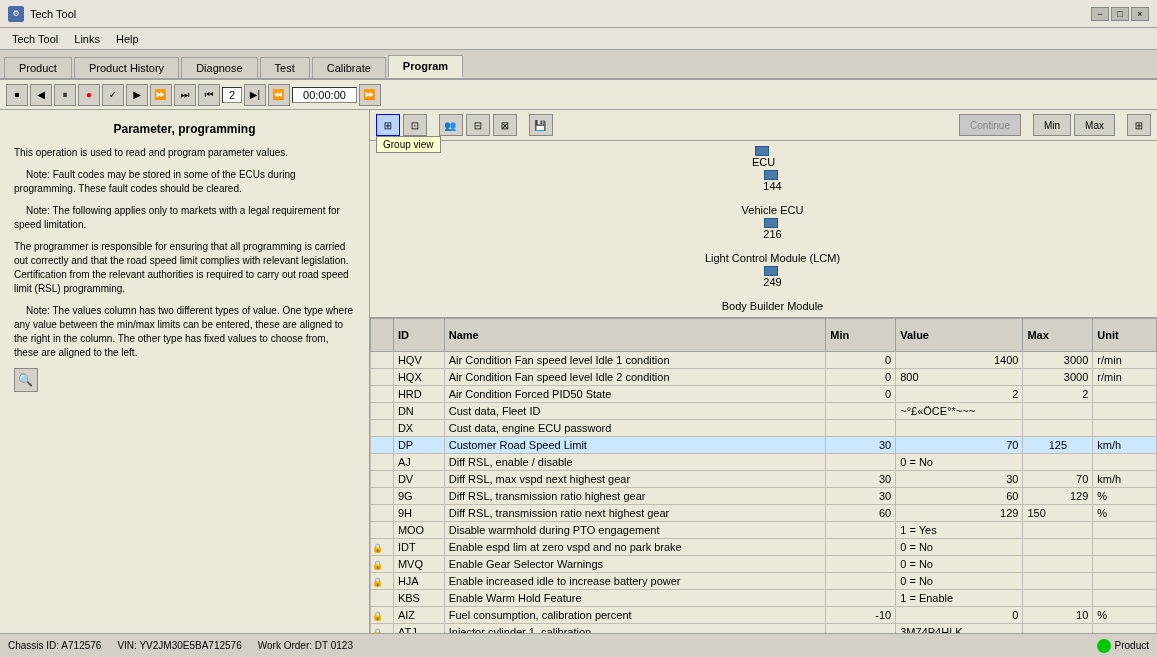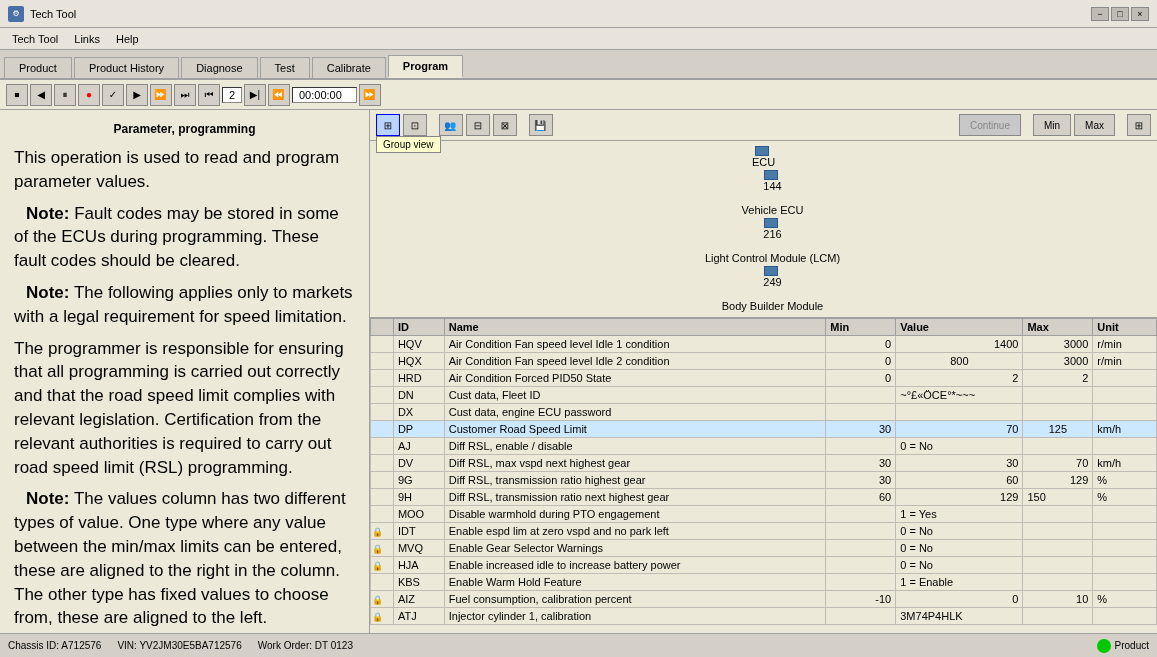--- a/index.html
+++ b/index.html
@@ -17,31 +17,31 @@
     .menu-item { padding: 2px 8px; font-size: 11px; cursor: pointer; }
 
     
     #tab-bar { background: #d4d0c8; height: 30px; display: flex; align-items: flex-end; padding: 0 4px; border-bottom: 2px solid #a0a0a0; }
     .tab { padding: 4px 14px; font-size: 11px; cursor: pointer; border: 1px solid #a0a0a0; border-bottom: none; background: #d4d0c8; margin-right: 2px; }
     .tab.active { background: #ece9d8; font-weight: bold; border-bottom: 2px solid #ece9d8; }
 
     
     #toolbar { background: #ece9d8; height: 30px; display: flex; align-items: center; padding: 2px 6px; border-bottom: 1px solid #a0a0a0; gap: 2px; }
     .tool-btn { width: 22px; height: 22px; background: #d4d0c8; border: 1px solid #888; cursor: pointer; display: flex; align-items: center; justify-content: center; font-size: 10px; }
-    .time-display { border: 1px inset #888; background: white; padding: 1px 6px; font-size: 11px; min-width: 65px; text-align: left; }
+    .time-display { border: 1px inset #888; background: white; padding: 1px 6px; font-size: 11px; min-width: 65px; text-align: center; }
     .tool-input { border: 1px inset #888; background: white; width: 20px; text-align: center; font-size: 11px; padding: 1px; }
 
     
     #main { display: flex; height: calc(657px - 28px - 22px - 30px - 30px - 24px); background: #ece9d8; }
 
     
     #left-panel { width: 370px; padding: 12px 14px; border-right: 1px solid #a0a0a0; overflow-y: auto; flex-shrink: 0; }
     #left-panel h2 { font-size: 12px; font-weight: bold; text-align: center; margin-bottom: 10px; }
-    #left-panel p { font-size: 17px; margin-bottom: 8px; line-height: 1.4; }
-    #left-panel .note-label { font-weight: bold; padding-left: 12px; }
+    #left-panel p { font-size: 10px; margin-bottom: 8px; line-height: 1.4; }
+    #left-panel .note-label { font-weight: normal; padding-left: 12px; }
     .zoom-btn { width: 24px; height: 24px; border: 1px solid #888; background: #d4d0c8; cursor: pointer; display: flex; align-items: center; justify-content: center; font-size: 12px; margin-top: 8px; }
 
     
     #right-panel { flex: 1; display: flex; flex-direction: column; overflow: hidden; }
 
     
     #right-toolbar { background: #ece9d8; padding: 4px 6px; display: flex; align-items: center; gap: 3px; border-bottom: 1px solid #a0a0a0; flex-wrap: wrap; }
     .rt-btn { padding: 2px 4px; background: #d4d0c8; border: 1px solid #888; cursor: pointer; font-size: 10px; height: 22px; display: flex; align-items: center; justify-content: center; min-width: 24px; }
     .rt-btn.active { background: #b8d4ff; border-color: #0000ff; }
     .rt-btn-label { padding: 2px 10px; background: #d4d0c8; border: 1px solid #888; cursor: pointer; font-size: 10px; height: 22px; display: flex; align-items: center; }
@@ -51,21 +51,21 @@
     .group-view-tooltip .tooltip { position: absolute; top: 22px; left: 0; background: #ffffcc; border: 1px solid #888; padding: 2px 6px; font-size: 10px; white-space: nowrap; z-index: 100; }
 
     
     #ecu-tree { padding: 4px 8px; border-bottom: 1px solid #a0a0a0; }
     .ecu-item { display: flex; align-items: center; padding: 1px 0; cursor: pointer; font-size: 11px; flex-direction: column; }
     .ecu-icon { width: 14px; height: 10px; background: #4a7aaa; margin-right: 4px; display: inline-block; border: 1px solid #2a5a8a; }
 
     
     #data-table { flex: 1; overflow-y: auto; overflow-x: hidden; }
     table { width: 100%; border-collapse: collapse; font-size: 11px; }
-    table th { background: #d4d0c8; border: 1px solid #a0a0a0; padding: 2px 4px; text-align: left; font-weight: bold; position: sticky; top: 0; z-index: 10; }
+    table th { background: #d4d0c8; border: 1px solid #a0a0a0; padding: 10px 4px; text-align: left; font-weight: bold; position: sticky; top: 0; z-index: 10; }
     table td { border: 1px solid #c0bbb5; padding: 2px 4px; white-space: nowrap; }
     table tr.highlighted td { background: #cce8ff; margin-top: 20px; }
     table td.lock-cell { width: 16px; padding: 1px; }
 
     
     #status-bar { background: #d4d0c8; height: 24px; display: flex; align-items: center; padding: 0 8px; border-top: 1px solid #a0a0a0; font-size: 10px; gap: 16px; }
     .status-product { display: flex; align-items: center; gap: 4px; margin-left: auto; }
     .status-green-dot { width: 14px; height: 14px; background: #00c800; border-radius: 50%; display: inline-block; }
   </style>
 </head>
@@ -200,21 +200,21 @@
               <td style="text-align: right;">0</td>
               <td style="text-align: right;">1400</td>
               <td style="text-align: right;">3000</td>
               <td>r/min</td>
             </tr>
             <tr>
               <td class="lock-cell"></td>
               <td>HQX</td>
               <td>Air Condition Fan speed level Idle 2 condition</td>
               <td style="text-align: right;">0</td>
-              <td style="text-align: center;">800</td>
+              <td style="text-align: left;">800</td>
               <td style="text-align: right;">3000</td>
               <td>r/min</td>
             </tr>
             <tr>
               <td class="lock-cell"></td>
               <td>HRD</td>
               <td>Air Condition Forced PID50 State</td>
               <td style="text-align: right;">0</td>
               <td style="text-align: right;">2</td>
               <td style="text-align: right;">2</td>
@@ -288,21 +288,21 @@
               <td>MOO</td>
               <td>Disable warmhold during PTO engagement</td>
               <td style="text-align: right;"></td>
               <td>1 = Yes</td>
               <td style="text-align: right;"></td>
               <td></td>
             </tr>
             <tr>
               <td class="lock-cell"><span style="font-size: 9px;">🔒</span></td>
               <td>IDT</td>
-              <td>Enable espd lim at zero vspd and no park left</td>
+              <td>Enable espd lim at zero vspd and no park brake</td>
               <td style="text-align: right;"></td>
               <td>0 = No</td>
               <td style="text-align: right;"></td>
               <td></td>
             </tr>
             <tr>
               <td class="lock-cell"><span style="font-size: 9px;">🔒</span></td>
               <td>MVQ</td>
               <td>Enable Gear Selector Warnings</td>
               <td style="text-align: right;"></td>

